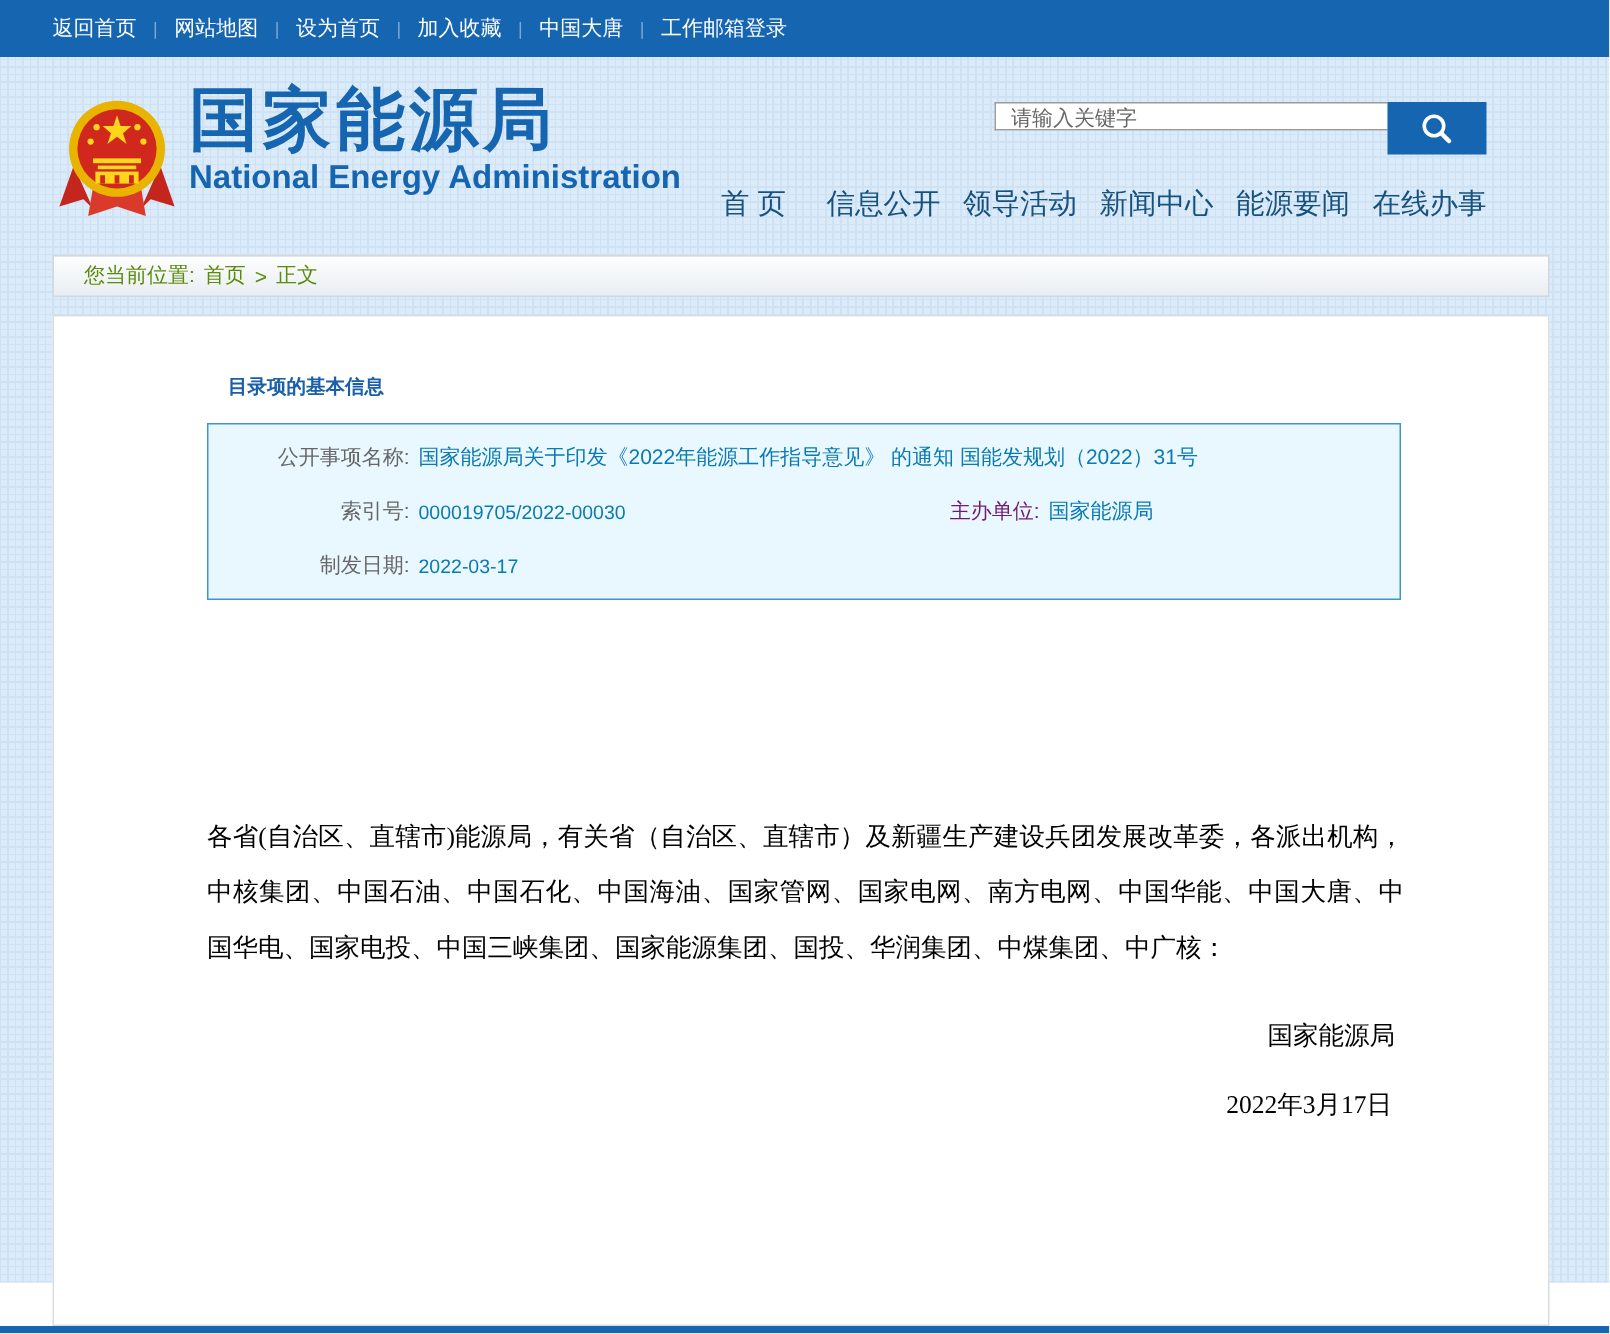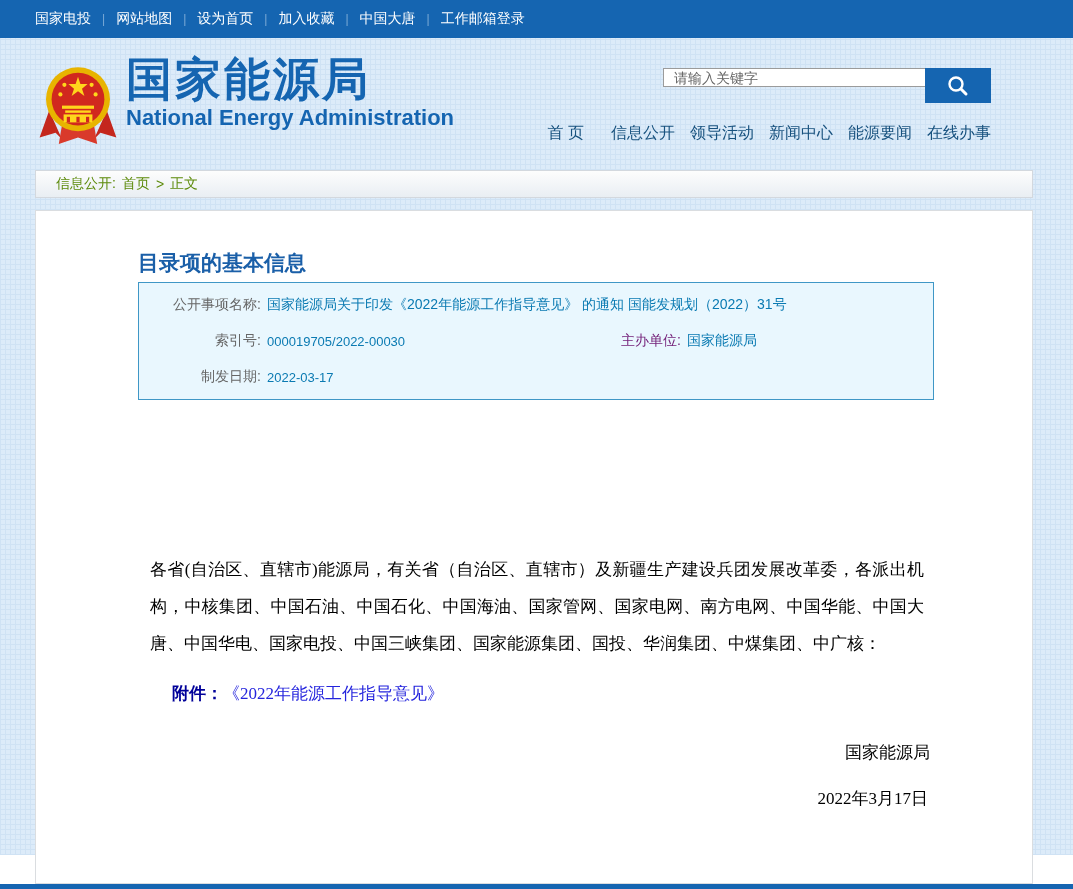--- a/index.html
+++ b/index.html
@@ -26,72 +26,72 @@
   .brand { position:absolute; left:126px; top:16px; color:#1565b1; }
   .brand .zh { font-size:46px; font-weight:bold; letter-spacing:3px; line-height:50px; font-family:"Liberation Sans","DejaVu Sans",sans-serif; }
   .brand .en { font-size:22px; font-weight:bold; line-height:28px; letter-spacing:0px; }
 
   .search { position:absolute; left:663px; top:30px; display:flex; }
   .search input { width:262px; height:19px; border:1px solid #9b9b9b; border-right:none; padding:0 10px; font-size:14px; color:#6d28d9; outline:none; background:#fff; }
   .search input::placeholder { color:#666; }
   .search button { width:66px; height:35px; background:#1565b1; border:none; cursor:pointer; display:flex; align-items:center; justify-content:center; }
 
   .nav { position:absolute; top:85px; right:82px; display:flex; align-items:center; }
-  .nav a { color:#17517e; font-size:16px; text-decoration:none; cursor:pointer; margin-left:15px; white-space:nowrap; }
+  .nav a { color:#17517e; font-size:19px; text-decoration:none; cursor:pointer; margin-left:15px; white-space:nowrap; }
   .nav a:first-child { margin-left:0; margin-right:12px; }
 
   
   .crumbbar { position:absolute; top:170px; left:35px; width:998px; height:28px;
     background:linear-gradient(#fdfdfd,#e9eef3); border:1px solid #d3d8de;
     display:flex; align-items:center; padding-left:20px; font-size:14px; color:#5c8a0a; }
   .crumbbar a { color:#5c8a0a; text-decoration:none; cursor:pointer; }
   .crumbbar .gap { margin:0 6px; }
 
   
   .card { position:absolute; left:35px; top:210px; width:998px; height:674px; background:#fff; border:1px solid #dadde0; }
 
-  .cat-heading { position:absolute; left:102px; top:38px; font-size:21px; font-weight:bold; color:#1a5fa8; }
+  .cat-heading { position:absolute; left:116px; top:38px; font-size:13px; font-weight:bold; color:#1a5fa8; }
 
-  .infobox { position:absolute; left:102px; top:71px; width:796px; background:#e9f7fe; border:1px solid #3f97c6; padding:4px 0; }
+  .infobox { position:absolute; left:102px; top:71px; width:796px; background:#e9f7fe; border:1px solid #3f97c6; padding:4px 12px; }
   .infobox .row { display:flex; align-items:center; height:36px; font-size:14px; }
   .infobox .lbl { width:128px; text-align:right; color:#666; padding-right:6px; flex:none; }
   .infobox .lbl2 { width:120px; text-align:right; color:#701a75; padding-right:6px; flex:none; }
   .infobox .val { color:#0a7ab2; }
   .infobox .val.num { font-size:13px; letter-spacing:0; }
   .infobox .val.w { width:300px; flex:none; }
   .infobox a.val { text-decoration:none; cursor:pointer; }
 
   
   .art-title { position:absolute; left:0; top:237px; width:100%; text-align:center;
     font-family:"Liberation Serif","DejaVu Serif",serif; font-size:21px; font-weight:bold; color:#000; letter-spacing:1px; }
   .art-docnum { position:absolute; left:0; top:290px; width:100%; text-align:center;
     font-family:"Liberation Serif","DejaVu Serif",serif; font-size:15px; color:#000; letter-spacing:2px; }
 
   .art-body { position:absolute; left:102px; top:328px; width:798px;
     font-family:"Liberation Serif","DejaVu Serif",serif; font-size:17px; color:#000; line-height:37px; text-align:justify; }
-  .art-body p { margin:12px; }
+  .art-body p { margin:0; }
   .art-body p.indent { text-indent:2em; }
   .art-body a { color:#2424dd; text-decoration:none; cursor:pointer; }
 
   .attachment { margin-top:13px; text-indent:2em; }
   .attachment .att-lbl { font-weight:bold; color:#000099; }
 
   .sign-name { margin-top:22px; text-align:right; padding-right:6px; }
   .sign-date { margin-top:9px; text-align:right; padding-right:8px; }
 
   
   .footer-strip { position:absolute; bottom:0; left:0; width:100%; height:5px; background:#1565b1; }
 </style>
 </head>
 <body>
 
 <div class="page">
 
   <div class="topbar">
-    <a>国家电投</a>
+    <a>返回首页</a>
     <span class="sep">|</span>
     <a>网站地图</a>
     <span class="sep">|</span>
     <a>设为首页</a>
     <span class="sep">|</span>
     <a>加入收藏</a>
     <span class="sep">|</span>
     <a>中国大唐</a>
     <span class="sep">|</span>
     <a>工作邮箱登录</a>
@@ -143,21 +143,21 @@
       <a>首 页</a>
       <a>信息公开</a>
       <a>领导活动</a>
       <a>新闻中心</a>
       <a>能源要闻</a>
       <a>在线办事</a>
     </div>
   </div>
 
   <div class="crumbbar">
-    <span>信息公开:</span>
+    <span>您当前位置:</span>
     <a class="gap">首页</a>
     <span>&gt;</span>
     <span class="gap">正文</span>
   </div>
 
   <div class="card">
 
     <div class="cat-heading">目录项的基本信息</div>
 
     <div class="infobox">
@@ -174,23 +174,20 @@
       <div class="row">
         <span class="lbl">制发日期:</span>
         <span class="val num">2022-03-17</span>
       </div>
     </div>
 
 
     <div class="art-body">
       <p>各省(自治区、直辖市)能源局，有关省（自治区、直辖市）及新疆生产建设兵团发展改革委，各派出机构，中核集团、中国石油、中国石化、中国海油、国家管网、国家电网、南方电网、中国华能、中国大唐、中国华电、国家电投、中国三峡集团、国家能源集团、国投、华润集团、中煤集团、中广核：</p>
 
-      <div class="attachment">
-        <span class="att-lbl">附件：</span><a>《2022年能源工作指导意见》</a>
-      </div>
 
       <div class="sign-name">国家能源局</div>
       <div class="sign-date">2022年3月17日</div>
     </div>
 
   </div>
 
   <div class="footer-strip"></div>
 
 </div>

